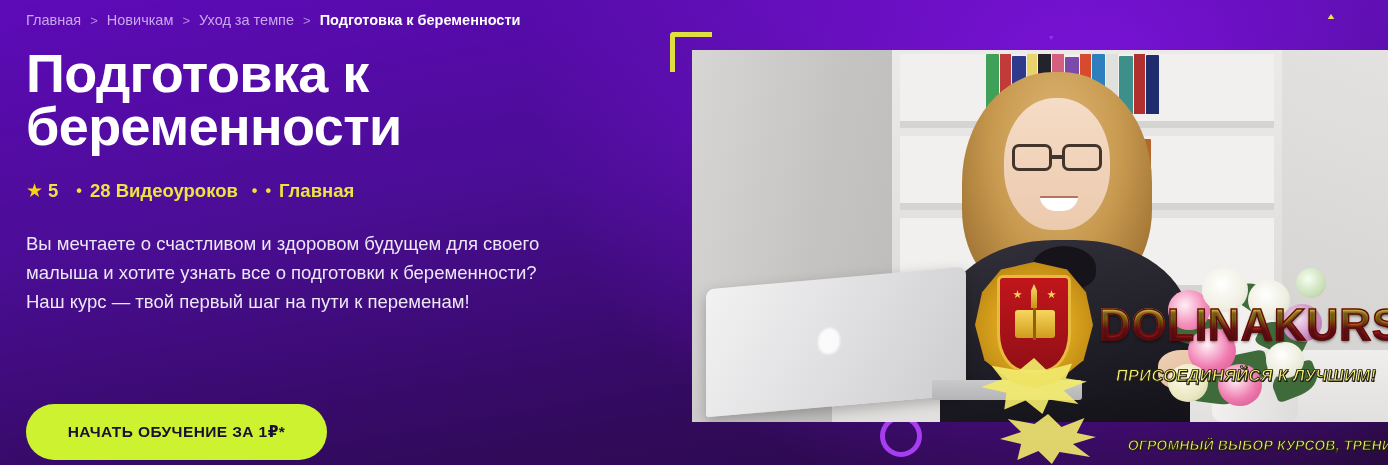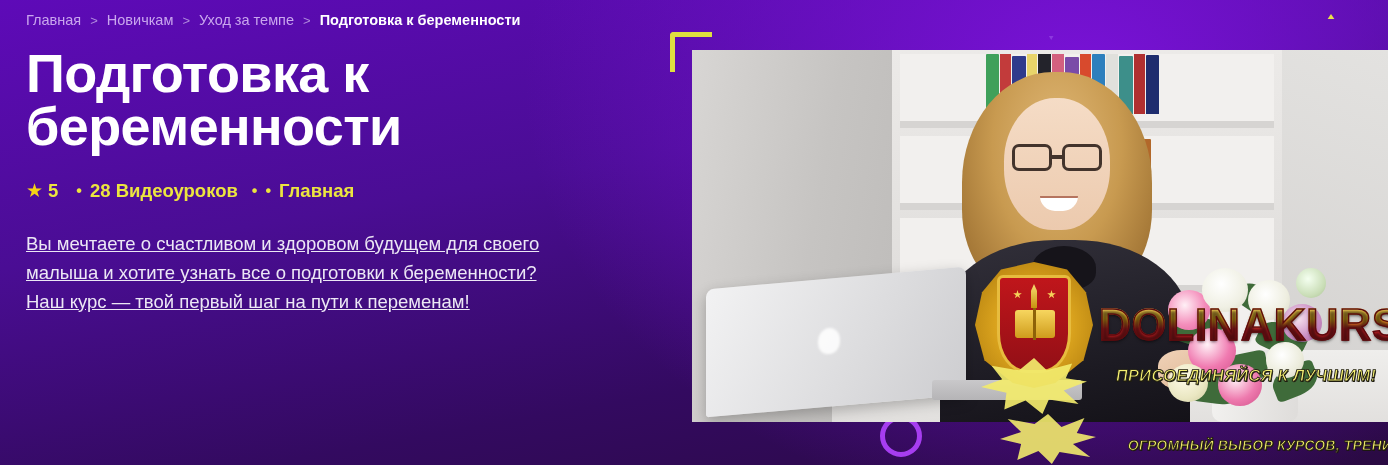--- a/index.html
+++ b/index.html
@@ -82,21 +82,20 @@
   .meta-dot { color:#ece53f; font-size:16px; margin:0 8px 0 0; }
   .meta-item { margin-right:14px; }
   .meta-item:last-child { margin-right:0; }
 
   #description {
     margin-top:28px;
     font-size:18.5px;
     line-height:1.56;
     color:#ece7f5;
     max-width:520px;
-    text-decoration:underline;
   }
 
   #cta-button {
     position:absolute; left:0; top:404px;
     width:301px; height:56px;
     background:#ccf230;
     border:none; border-radius:28px;
     color:#1a1030;
     font-family:"Liberation Sans","DejaVu Sans",sans-serif;
     font-size:15.5px; font-weight:bold;
@@ -383,20 +382,21 @@
       </span>
       <span class="meta-dot">•</span>
       <span class="meta-item">28 Видеоуроков</span>
       <span class="meta-dot">•</span>
       <span class="meta-dot">•</span>
       <span class="meta-item">Главная</span>
     </div>
 
     <p id="description">Вы мечтаете о счастливом и здоровом будущем для своего малыша и хотите узнать все о подготовки к беременности? Наш курс — твой первый шаг на пути к переменам!</p>
 
+    <button id="cta-button">НАЧАТЬ ОБУЧЕНИЕ ЗА 1₽*</button>
   </div>
 
   <div id="watermark-dolinakursov">
     <div id="crest">
       <div id="crest-laurel"></div>
       <div id="crest-shield"></div>
       <div id="crest-pen"></div>
       <div class="crest-star" id="crest-star-l"></div>
       <div class="crest-star" id="crest-star-r"></div>
       <div id="crest-book"></div>

